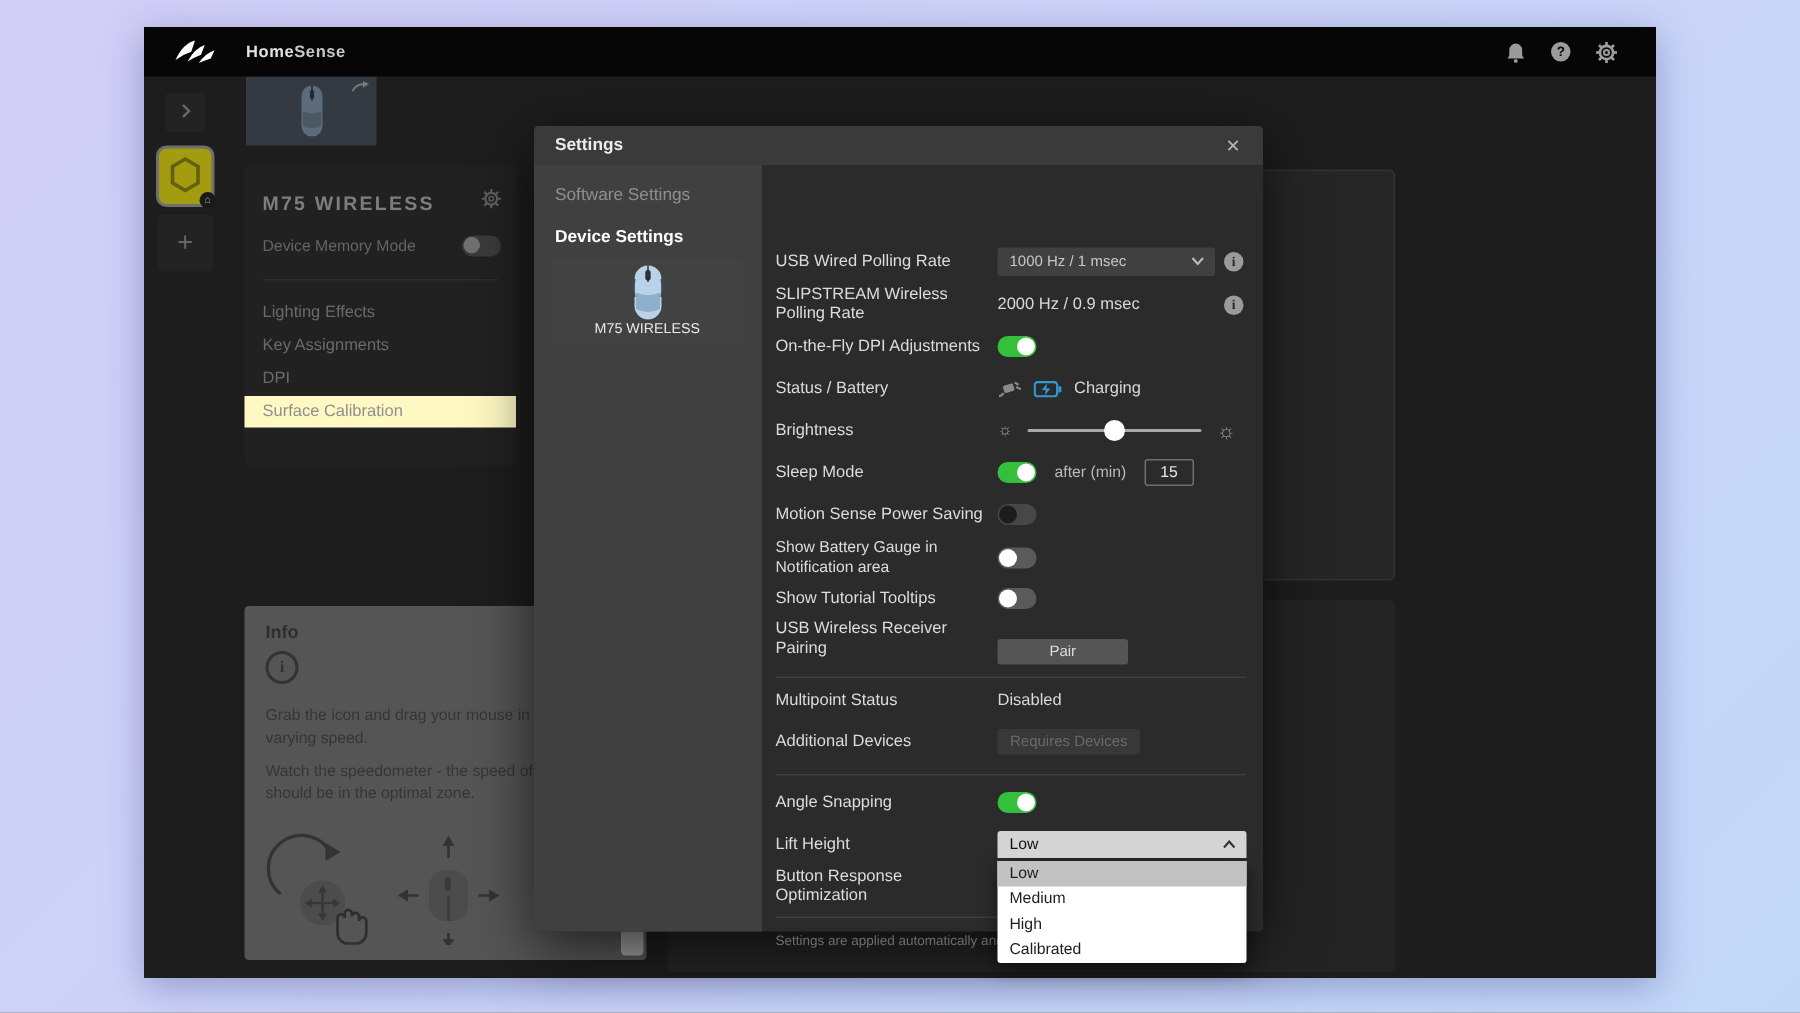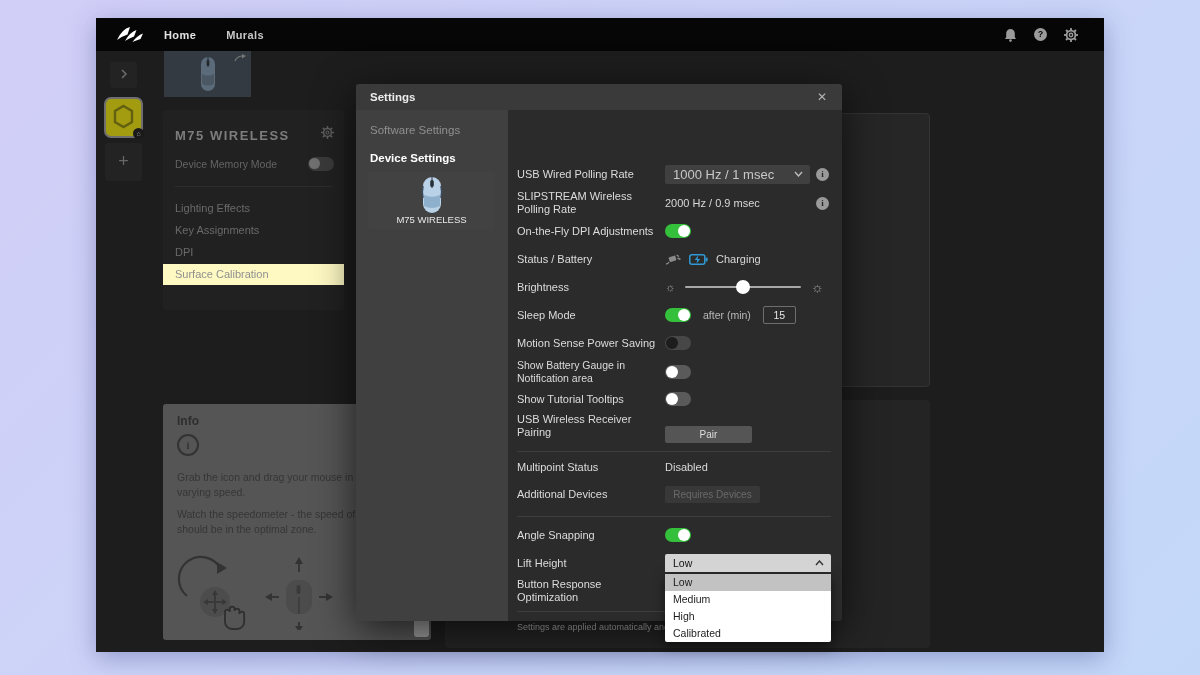--- a/index.html
+++ b/index.html
@@ -7,21 +7,21 @@
     font-family:"Liberation Sans", sans-serif; }
   body { background:linear-gradient(135deg,#d1cef7 0%,#cdd3f8 40%,#c3d8f9 100%); position:relative; }
 
   .app { position:absolute; left:96px; top:18px; width:1008px; height:634px;
     background:#1d1d1d; box-shadow:0 6px 24px rgba(40,50,120,.35); }
 
   
   .topbar { position:absolute; left:0; top:0; width:100%; height:33px; background:#060606;
     display:flex; align-items:center; }
   .logo { margin-left:20px; width:30px; height:20px; }
-  .topnav { display:flex; margin-left:18px; gap:30px; }
+  .topnav { display:flex; margin-left:18px; }
   .topnav .tn { color:#e3e3e3; font-size:11px; font-weight:bold; letter-spacing:.4px; cursor:pointer; }
   .topnav .tn.dim { color:#c9c9c9; }
   .topicons { margin-left:auto; margin-right:26px; display:flex; gap:17px; align-items:center; }
   .helpcirc { width:13px; height:13px; border-radius:50%; background:#9b9b9b; color:#060606;
     font-size:9px; font-weight:bold; text-align:center; line-height:13px; }
 
   
   .rail-btn { position:absolute; background:#232323; border-radius:3px; color:#666;
     text-align:center; }
   .expand { left:14px; top:44px; width:27px; height:26px; font-size:12px; line-height:26px; }
@@ -92,21 +92,21 @@
   .row { position:absolute; left:9px; right:11px; height:20px; display:flex; align-items:center; }
   .row .lbl { width:148px; font-size:11px; color:#dcdcdc; line-height:13px; }
   .val { font-size:11px; color:#d8d8d8; }
   .gval { font-size:10.5px; color:#b9b9b9; }
 
   .infoicon { position:absolute; right:2px; width:13px; height:13px; border-radius:50%;
     background:#9a9a9a; color:#262626; font-size:9px; font-weight:bold; text-align:center;
     line-height:13px; font-family:"Liberation Serif",serif; }
 
   .selectbox { width:145px; height:19px; background:#404040; border-radius:2px; position:relative;
-    font-size:13px; color:#c8c8c8; line-height:19px; padding-left:8px; cursor:pointer; }
+    font-size:10px; color:#c8c8c8; line-height:19px; padding-left:8px; cursor:pointer; }
   .selectbox svg { position:absolute; right:7px; top:6px; }
 
   .tg { width:26px; height:14px; border-radius:7px; position:relative; cursor:pointer; }
   .tg .knob { position:absolute; top:1px; width:12px; height:12px; border-radius:50%; background:#fff; }
   .tg.on { background:#35c03c; } .tg.on .knob { right:1px; }
   .tg.off { background:#5a5a5a; } .tg.off .knob { left:1px; }
   .tg.offdark { background:#474747; } .tg.offdark .knob { left:1px; background:#1d1d1d; }
   .tg.dim { background:#3a3a3a; } .tg.dim .knob { left:1px; background:#707070; width:11px; height:11px; }
 
   .slider { position:relative; width:116px; height:14px; margin:0 10px; }
@@ -242,21 +242,21 @@
   </div>
 
   <div class="topbar">
     <svg class="logo" viewBox="0 0 30 20">
       <path d="M1,15 Q6,4 14,2 L11.5,9.5 Q5.5,11.5 1,15 Z" fill="#fff"></path>
       <path d="M9,16 Q14,7 20.5,5 L18,11.5 Q13,13.5 9,16 Z" fill="#fff"></path>
       <path d="M16.5,17 Q21,10.5 27,8.5 L24.5,14 Q20,15.5 16.5,17 Z" fill="#fff"></path>
       </svg>
     <div class="topnav">
       <div class="tn">Home</div>
-      <div class="tn dim">Murals</div>
+      <div class="tn dim">Sense</div>
     </div>
     <div class="topicons">
       <svg width="13" height="14" viewBox="0 0 13 14">
         <path d="M6.5,1 a4.3,4.3 0 0 1 4.3,4.3 V9 l1.2,2 H1 L2.2,9 V5.3 A4.3,4.3 0 0 1 6.5,1 Z" fill="#9b9b9b"></path>
         <circle cx="6.5" cy="12.6" r="1.3" fill="#9b9b9b"></circle>
         </svg>
       <div class="helpcirc">?</div>
       <svg width="14" height="14" viewBox="0 0 14 14">
         <g stroke="#9b9b9b" stroke-width="1.8">
             <line x1="7" y1="0" x2="7" y2="14"></line>

